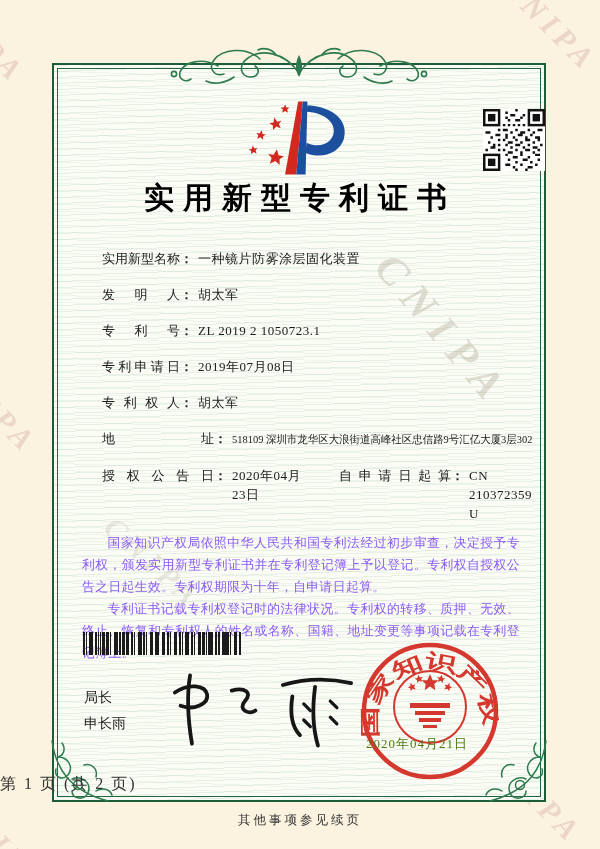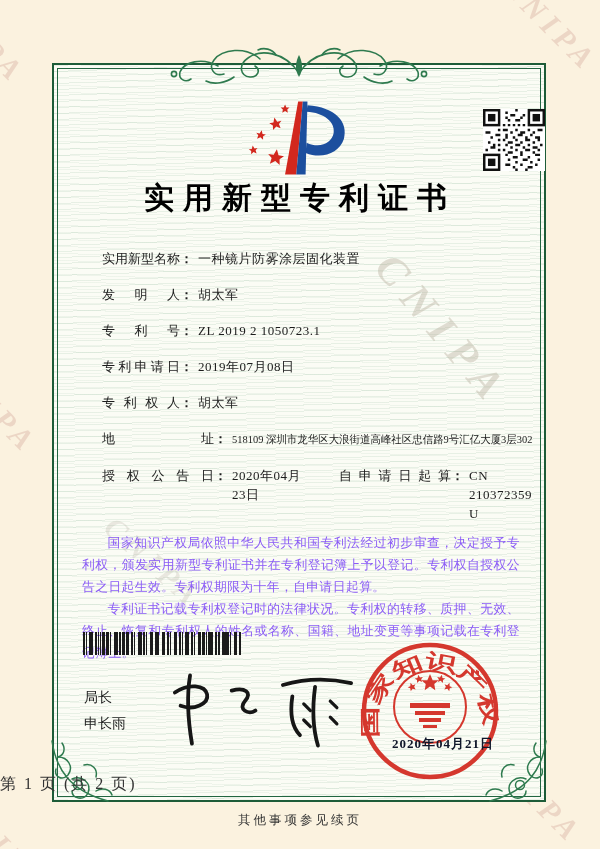--- a/index.html
+++ b/index.html
@@ -71,22 +71,22 @@
       repeating-linear-gradient(90deg,#1b1b1b 0 1px, rgba(0,0,0,0) 1px 6px, #1b1b1b 6px 8px, rgba(0,0,0,0) 8px 17px);
   }
   .director{
     position:absolute; left:84px; top:684px;
     font-family:"Liberation Sans","DejaVu Sans",sans-serif;
     font-weight:normal; font-size:14px; line-height:26px; color:#222;
   }
   .signature{position:absolute; left:152px; top:666px; width:222px; height:90px;}
   .seal{position:absolute; left:360px; top:641px; width:140px; height:140px; opacity:0.92;}
   .seal-date{
-    position:absolute; left:366px; top:735px; width:128px; text-align:right;
-    font-size:13px; font-weight:bold; letter-spacing:1px; color:#0f172a;
+    position:absolute; left:366px; top:735px; width:128px; text-align:left;
+    font-size:13px; font-weight:normal; letter-spacing:1px; color:#4d7c0f;
   }
   .page-no{position:absolute; left:0; top:774px; width:100%; text-align:left; font-size:16px; letter-spacing:2px; color:#333;}
   .cont-note{position:absolute; left:0; top:812px; width:100%; text-align:center; font-size:12.5px; letter-spacing:3px; color:#333;}
 </style>
 </head>
 <body>
 
 <div class="page">
 
   <div class="wm wm-tl">CNIPA</div>

